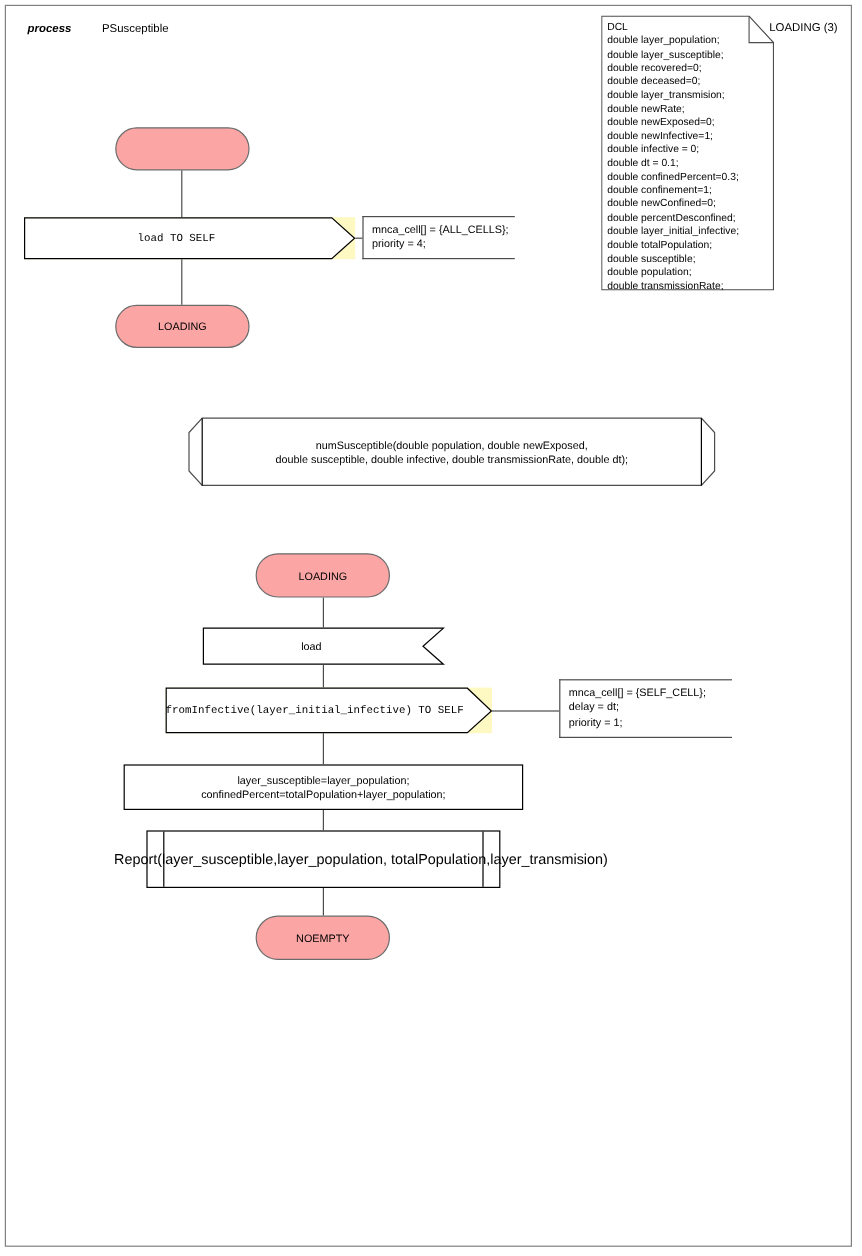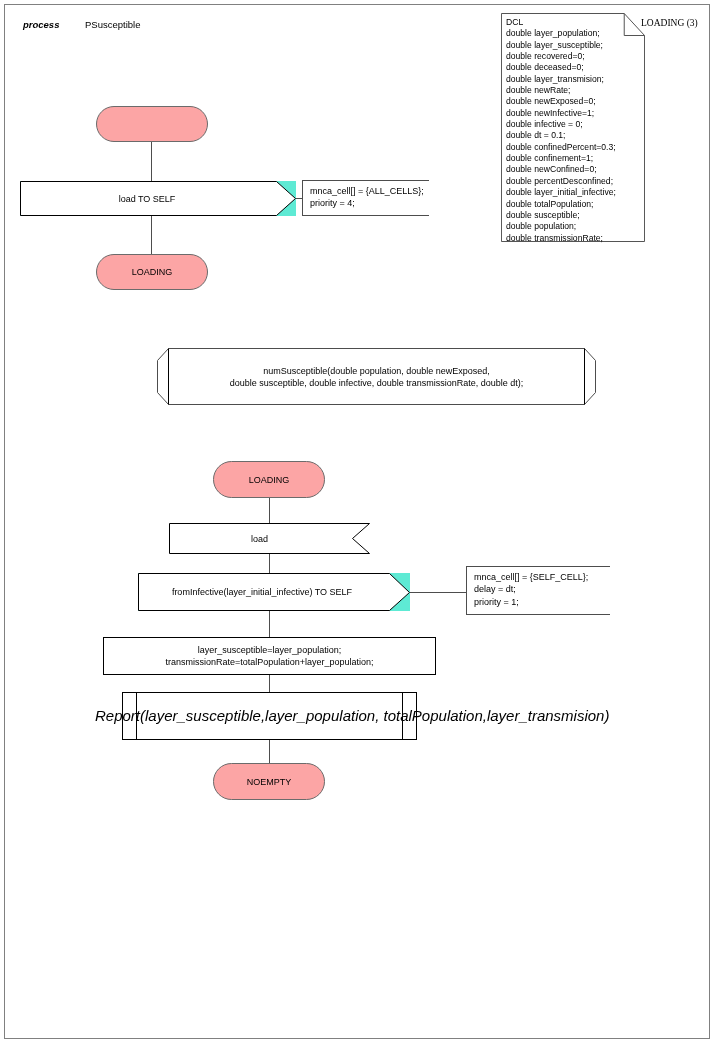--- a/index.html
+++ b/index.html
@@ -34,21 +34,21 @@
 
   
   .hdr {
     position: absolute;
     font-size: 9.5px;
     white-space: nowrap;
     line-height: 1;
   }
   #hdr-kind { left: 23px; top: 20px; font-weight: bold; font-style: italic; }
   #hdr-name { left: 85px; top: 20px; font-weight: normal; }
-  #hdr-state { left: 641px; top: 19px; font-size: 9.5px; font-family: Liberation Serif, serif; }
+  #hdr-state { left: 641px; top: 19px; font-size: 9.5px; }
 
   
   .shape-text {
     position: absolute;
     left: 0; right: 0; top: 50%;
     transform: translateY(-50%);
     text-align: center;
     font-size: 9px;
     line-height: 12px;
     white-space: pre;
@@ -80,21 +80,22 @@
   .task {
     position: absolute;
     border: 1px solid #000000;
     background: #ffffff;
     box-sizing: border-box;
   }
 
   
   .output {
     position: absolute;
-    background: #5eead4;
+    background: #fef9c3;
+    font-family: Liberation Mono, monospace;
   }
   .output svg { position: absolute; left: 0; top: 0; overflow: visible; }
 
   
   .input-sym { position: absolute; background: #ffffff; }
   .input-sym svg { position: absolute; left: 0; top: 0; overflow: visible; }
 
   
   .procdecl { position: absolute; background: #ffffff; }
   .procdecl svg { position: absolute; left: 0; top: 0; overflow: visible; }
@@ -114,24 +115,23 @@
   }
   .proccall .bar.left  { left: 13px; }
   .proccall .bar.right { right: 13px; }
   .proccall .calltext {
     position: absolute;
     top: 50%;
     transform: translateY(-50%);
     left: -28px;
     right: -28px;
     text-align: center;
-    font-size: 15px;
+    font-size: 12px;
     line-height: 12px;
     white-space: nowrap;
-    font-style: italic;
   }
 
   
   .comment {
     position: absolute;
     border: 1px solid #4d4d4d;
     border-right: none;
     background: #ffffff;
     box-sizing: border-box;
     font-size: 9px;
@@ -257,21 +257,21 @@
 
   <div class="hline" style="left:410px; top:592px; width:57px;"></div>
   <div class="comment" style="left:466px; top:566px; width:144px; height:49px;">mnca_cell[] = {SELF_CELL};
 delay = dt;
 priority = 1;</div>
 
   <div class="vline" style="left:269px; top:611px; height:26px;"></div>
 
   <div class="task" style="left:103px; top:637px; width:333px; height:38px;">
     <div class="shape-text">layer_susceptible=layer_population;
-transmissionRate=totalPopulation+layer_population;</div>
+confinedPercent=totalPopulation+layer_population;</div>
   </div>
 
   <div class="vline" style="left:269px; top:675px; height:17px;"></div>
 
   <div class="proccall" style="left:122px; top:692px; width:295px; height:48px;">
     <div class="bar left"></div>
     <div class="bar right"></div>
     <div class="calltext">Report(layer_susceptible,layer_population, totalPopulation,layer_transmision)</div>
   </div>
 

